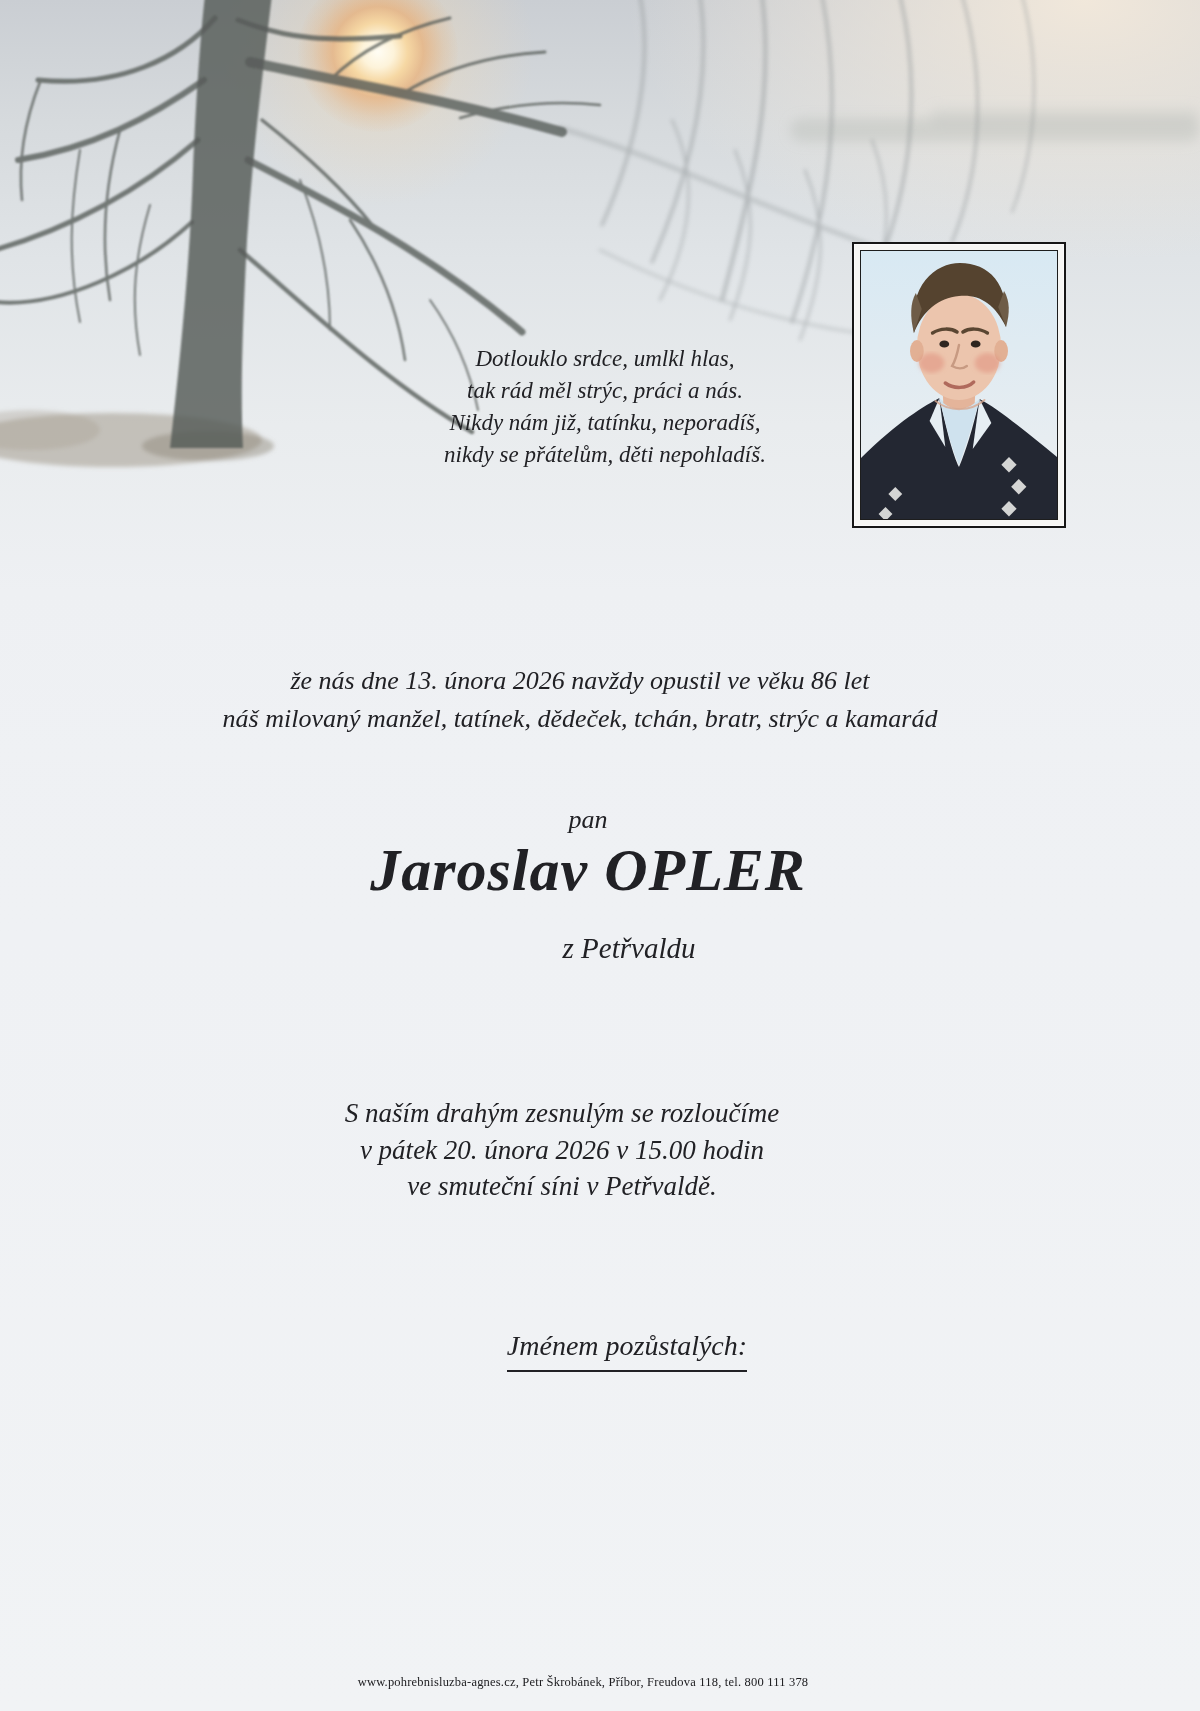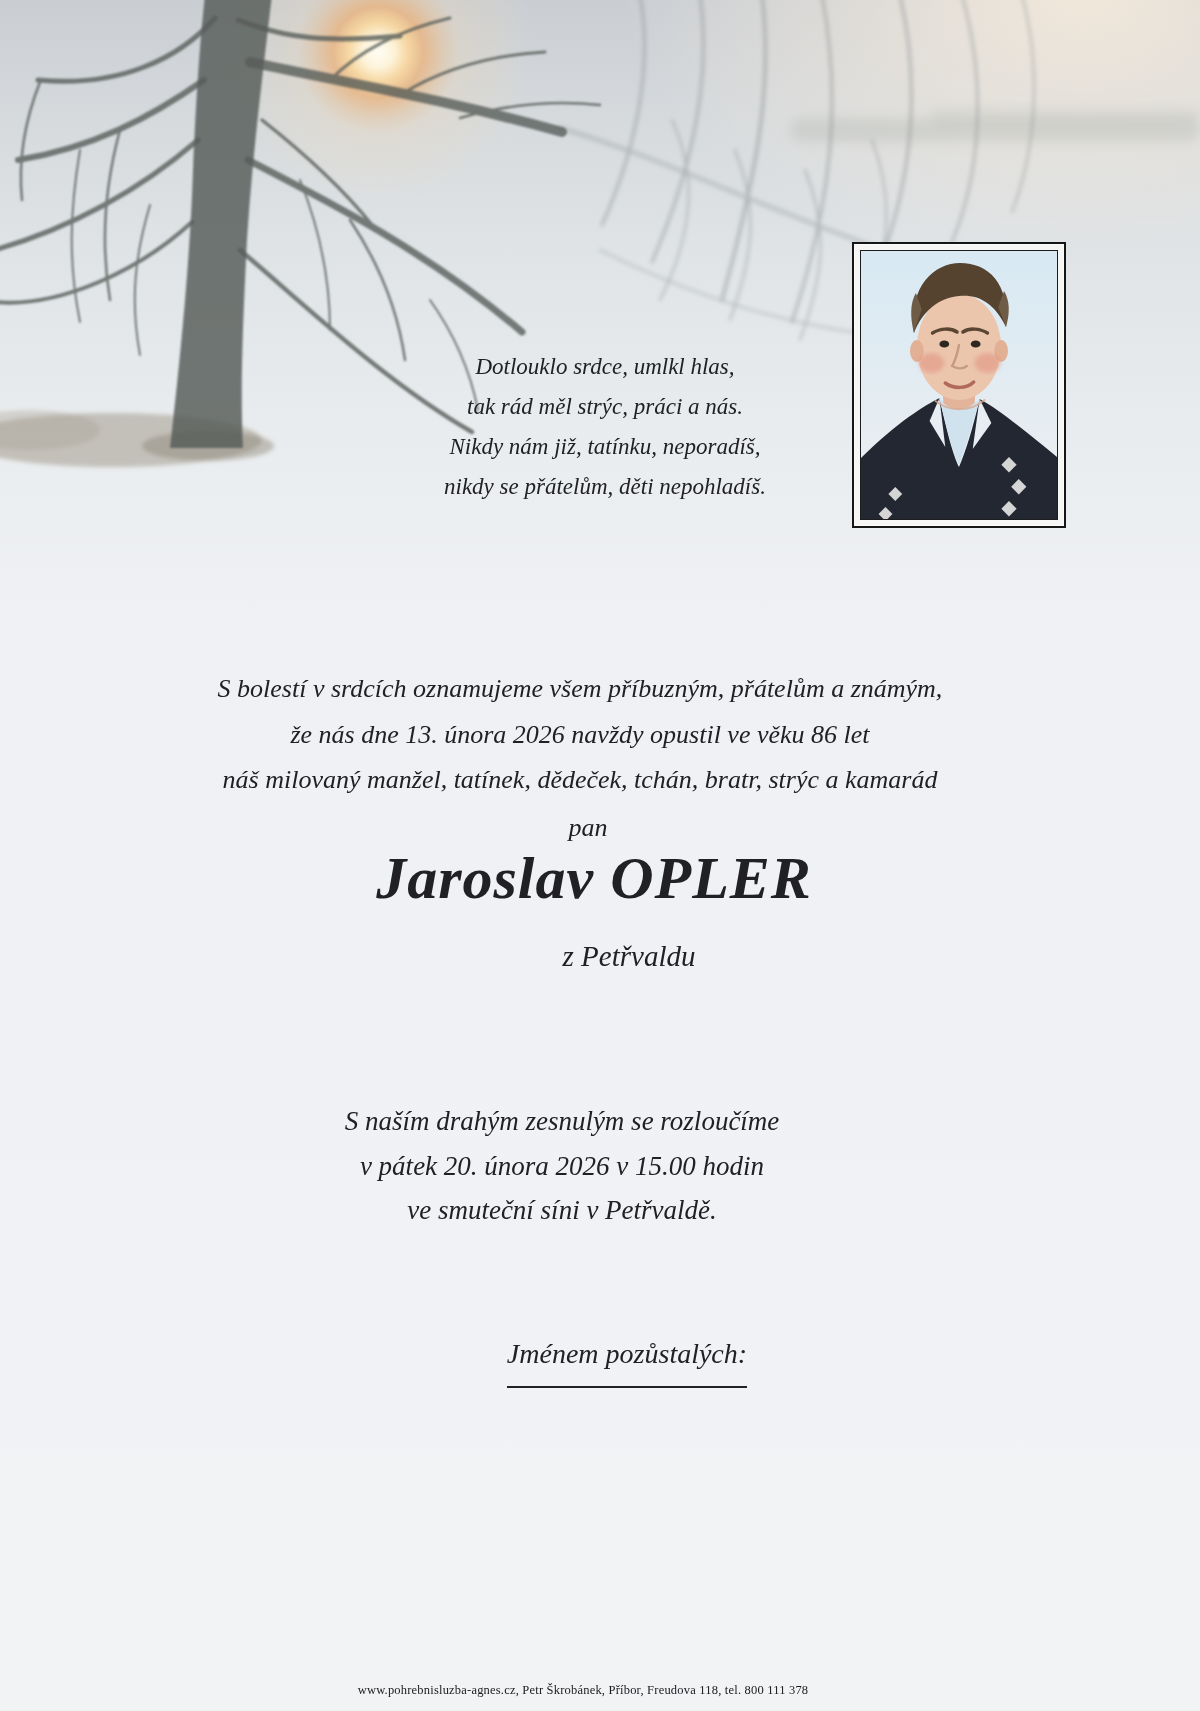--- a/index.html
+++ b/index.html
@@ -31,30 +31,30 @@
   
   .portrait{
     position:absolute;left:852px;top:242px;width:214px;height:286px;margin:0;
     box-sizing:border-box;border:2px solid #161616;background:#f6f6f4;padding:6px;
     box-shadow:0 0 0 1px rgba(255,255,255,.6) inset;
   }
   .portrait-inner{width:100%;height:100%;box-sizing:border-box;border:1px solid #1d1d1d;overflow:hidden;}
   .portrait-inner svg{display:block;}
   
   .tblock{position:absolute;text-align:center;font-style:italic;}
-  .tblock p{margin:12px;}
+  .tblock p{margin:4px;}
   .poem{left:355px;top:341px;width:500px;font-size:23px;line-height:28px;}
   .announce{left:130px;top:660px;width:900px;font-size:26px;line-height:33.5px;}
   .pan{left:338px;top:801px;width:500px;font-size:26px;}
-  .name{left:144px;top:834px;width:900px;font-size:60px;font-weight:bold;line-height:64px;letter-spacing:1px;font-style:italic;}
+  .name{left:138px;top:834px;width:900px;font-size:60px;font-weight:bold;line-height:64px;letter-spacing:1px;font-style:italic;}
   .origin{left:379px;top:928px;width:500px;font-size:29px;font-weight:normal;}
   .farewell{left:112px;top:1093px;width:900px;font-size:27px;line-height:32.5px;}
   .farewell .bold{font-weight:normal;}
   .surv-head{left:377px;top:1326px;width:500px;font-size:28px;}
-  .surv-head p{display:inline-block;border-bottom:2px solid #212125;padding-bottom:16px;}
+  .surv-head p{display:inline-block;border-bottom:2px solid #212125;padding-bottom:8px;}
   .survivors{left:175px;top:1378px;width:900px;font-size:26px;line-height:33px;}
   .footer{left:133px;top:1671px;width:900px;font-size:12.5px;font-style:normal;letter-spacing:.2px;color:#1b1b1e;}
 </style>
 </head>
 <body>
 
 <div class="page">
 
   <div class="scene">
     <div class="scene-sky"></div>
@@ -184,21 +184,20 @@
   </figure>
 
   <div class="tblock poem">
     <p>Dotlouklo srdce, umlkl hlas,</p>
     <p>tak rád měl strýc, práci a nás.</p>
     <p>Nikdy nám již, tatínku, neporadíš,</p>
     <p>nikdy se přátelům, děti nepohladíš.</p>
   </div>
 
   <div class="tblock announce">
-    <p>S bolestí v srdcích oznamujeme všem příbuzným, přátelům a známým,</p>
     <p>že nás dne 13. února 2026 navždy opustil ve věku 86 let</p>
     <p>náš milovaný manžel, tatínek, dědeček, tchán, bratr, strýc a kamarád</p>
   </div>
 
   <div class="tblock pan">
     <p>pan</p>
   </div>
   <div class="tblock name">
     <p>Jaroslav OPLER</p>
   </div>

